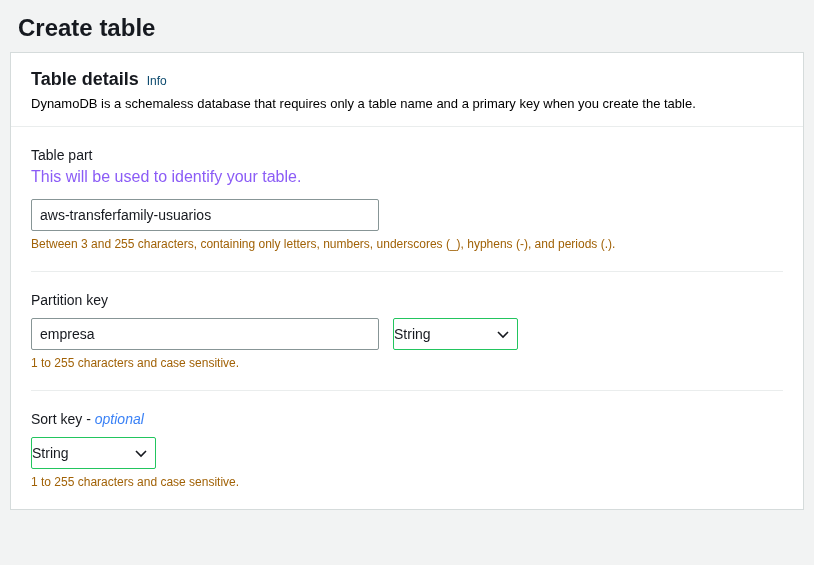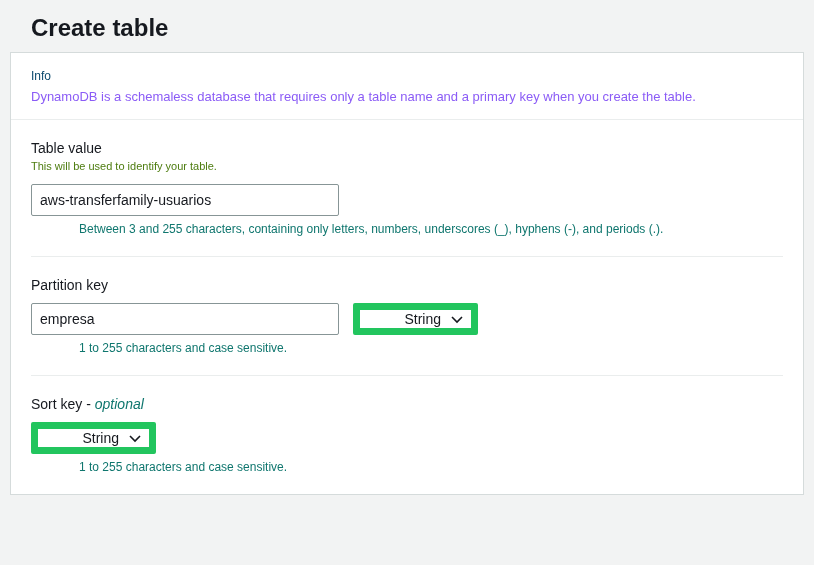--- a/index.html
+++ b/index.html
@@ -7,21 +7,21 @@
       font-family: "Amazon Ember", "Helvetica Neue", Arial, sans-serif;
       font-size: 14px;
       color: #16191f;
       background: #f2f3f3;
       width: 814px;
       height: 565px;
     }
     .page-title {
       font-size: 24px;
       font-weight: 700;
-      padding: 14px 18px 10px 31px;
+      padding: 14px 18px 10px 18px;
     }
     .panel {
       background: #fff;
       border: 1px solid #d5dbdb;
       margin: 0 10px 10px 10px;
     }
     .panel-header {
       padding: 16px 20px 12px 20px;
       border-bottom: 1px solid #eaeded;
     }
@@ -34,21 +34,21 @@
       font-size: 18px;
       font-weight: 700;
     }
     .info-link {
       font-size: 12px;
       color: #0c4a6e;
       font-weight: 400;
       cursor: pointer;
     }
     .panel-desc {
-      color: #8b5cf6;
+      color: #000000;
       font-size: 13px;
       margin-top: 4px;
       line-height: 1.5;
     }
     .panel-body {
       padding: 20px 20px 8px 20px;
     }
     .field-block {
       padding-bottom: 20px;
       margin-bottom: 20px;
@@ -56,89 +56,88 @@
     }
     .field-block.last { border-bottom: none; margin-bottom: 0; padding-bottom: 12px; }
     .field-label {
       font-weight: 400;
       font-size: 14px;
       color: #16191f;
     }
     .field-label .optional {
       font-style: italic;
       font-weight: 400;
-      color: #0f766e;
+      color: #3b82f6;
     }
     .field-help {
-      color: #4d7c0f;
-      font-size: 11px;
+      color: #8b5cf6;
+      font-size: 16px;
       margin-top: 2px;
       line-height: 1.5;
     }
     .field-row {
       display: flex;
       gap: 14px;
       margin-top: 10px;
     }
     .text-input {
-      width: 308px;
+      width: 348px;
       height: 32px;
       padding: 4px 8px;
       border: 1px solid #879596;
       border-radius: 2px;
       font-size: 14px;
       font-family: inherit;
       color: #16191f;
       background: #fff;
     }
     .select-wrap {
       position: relative;
       width: 125px;
       height: 32px;
-      border: 7px solid #22c55e;
+      border: 1px solid #22c55e;
       border-radius: 2px;
       background: #fff;
       display: flex;
       align-items: center;
-      padding: 0 30px 0 10px;
+      padding: 0 30px 0 0;
       cursor: pointer;
-      justify-content: flex-end;
     }
     .select-wrap .caret {
       position: absolute;
       right: 8px;
       top: 50%;
       transform: translateY(-50%);
       pointer-events: none;
     }
     .constraint {
-      color: #0f766e;
+      color: #a16207;
       font-size: 12px;
       margin-top: 6px;
-      margin-left: 48px;
     }
   </style>
 </head>
 <body>
 
 <h1 class="page-title">Create table</h1>
 
 <div class="panel">
 
   <div class="panel-header">
     <div class="panel-title-row">
+      <span class="panel-title">Table details</span>
       <span class="info-link">Info</span>
     </div>
     <div class="panel-desc">DynamoDB is a schemaless database that requires only a table name and a primary key when you create the table.</div>
   </div>
 
   <div class="panel-body">
 
     <div class="field-block">
-      <div class="field-label">Table value</div>
+      <div class="field-label">Table part</div>
       <div class="field-help">This will be used to identify your table.</div>
       <div class="field-row">
         <input type="text" class="text-input" value="aws-transferfamily-usuarios" style="">
       </div>
       <div class="constraint">Between 3 and 255 characters, containing only letters, numbers, underscores (_), hyphens (-), and periods (.).</div>
     </div>
 
     <div class="field-block">
       <div class="field-label">Partition key</div>
       <div class="field-row">

